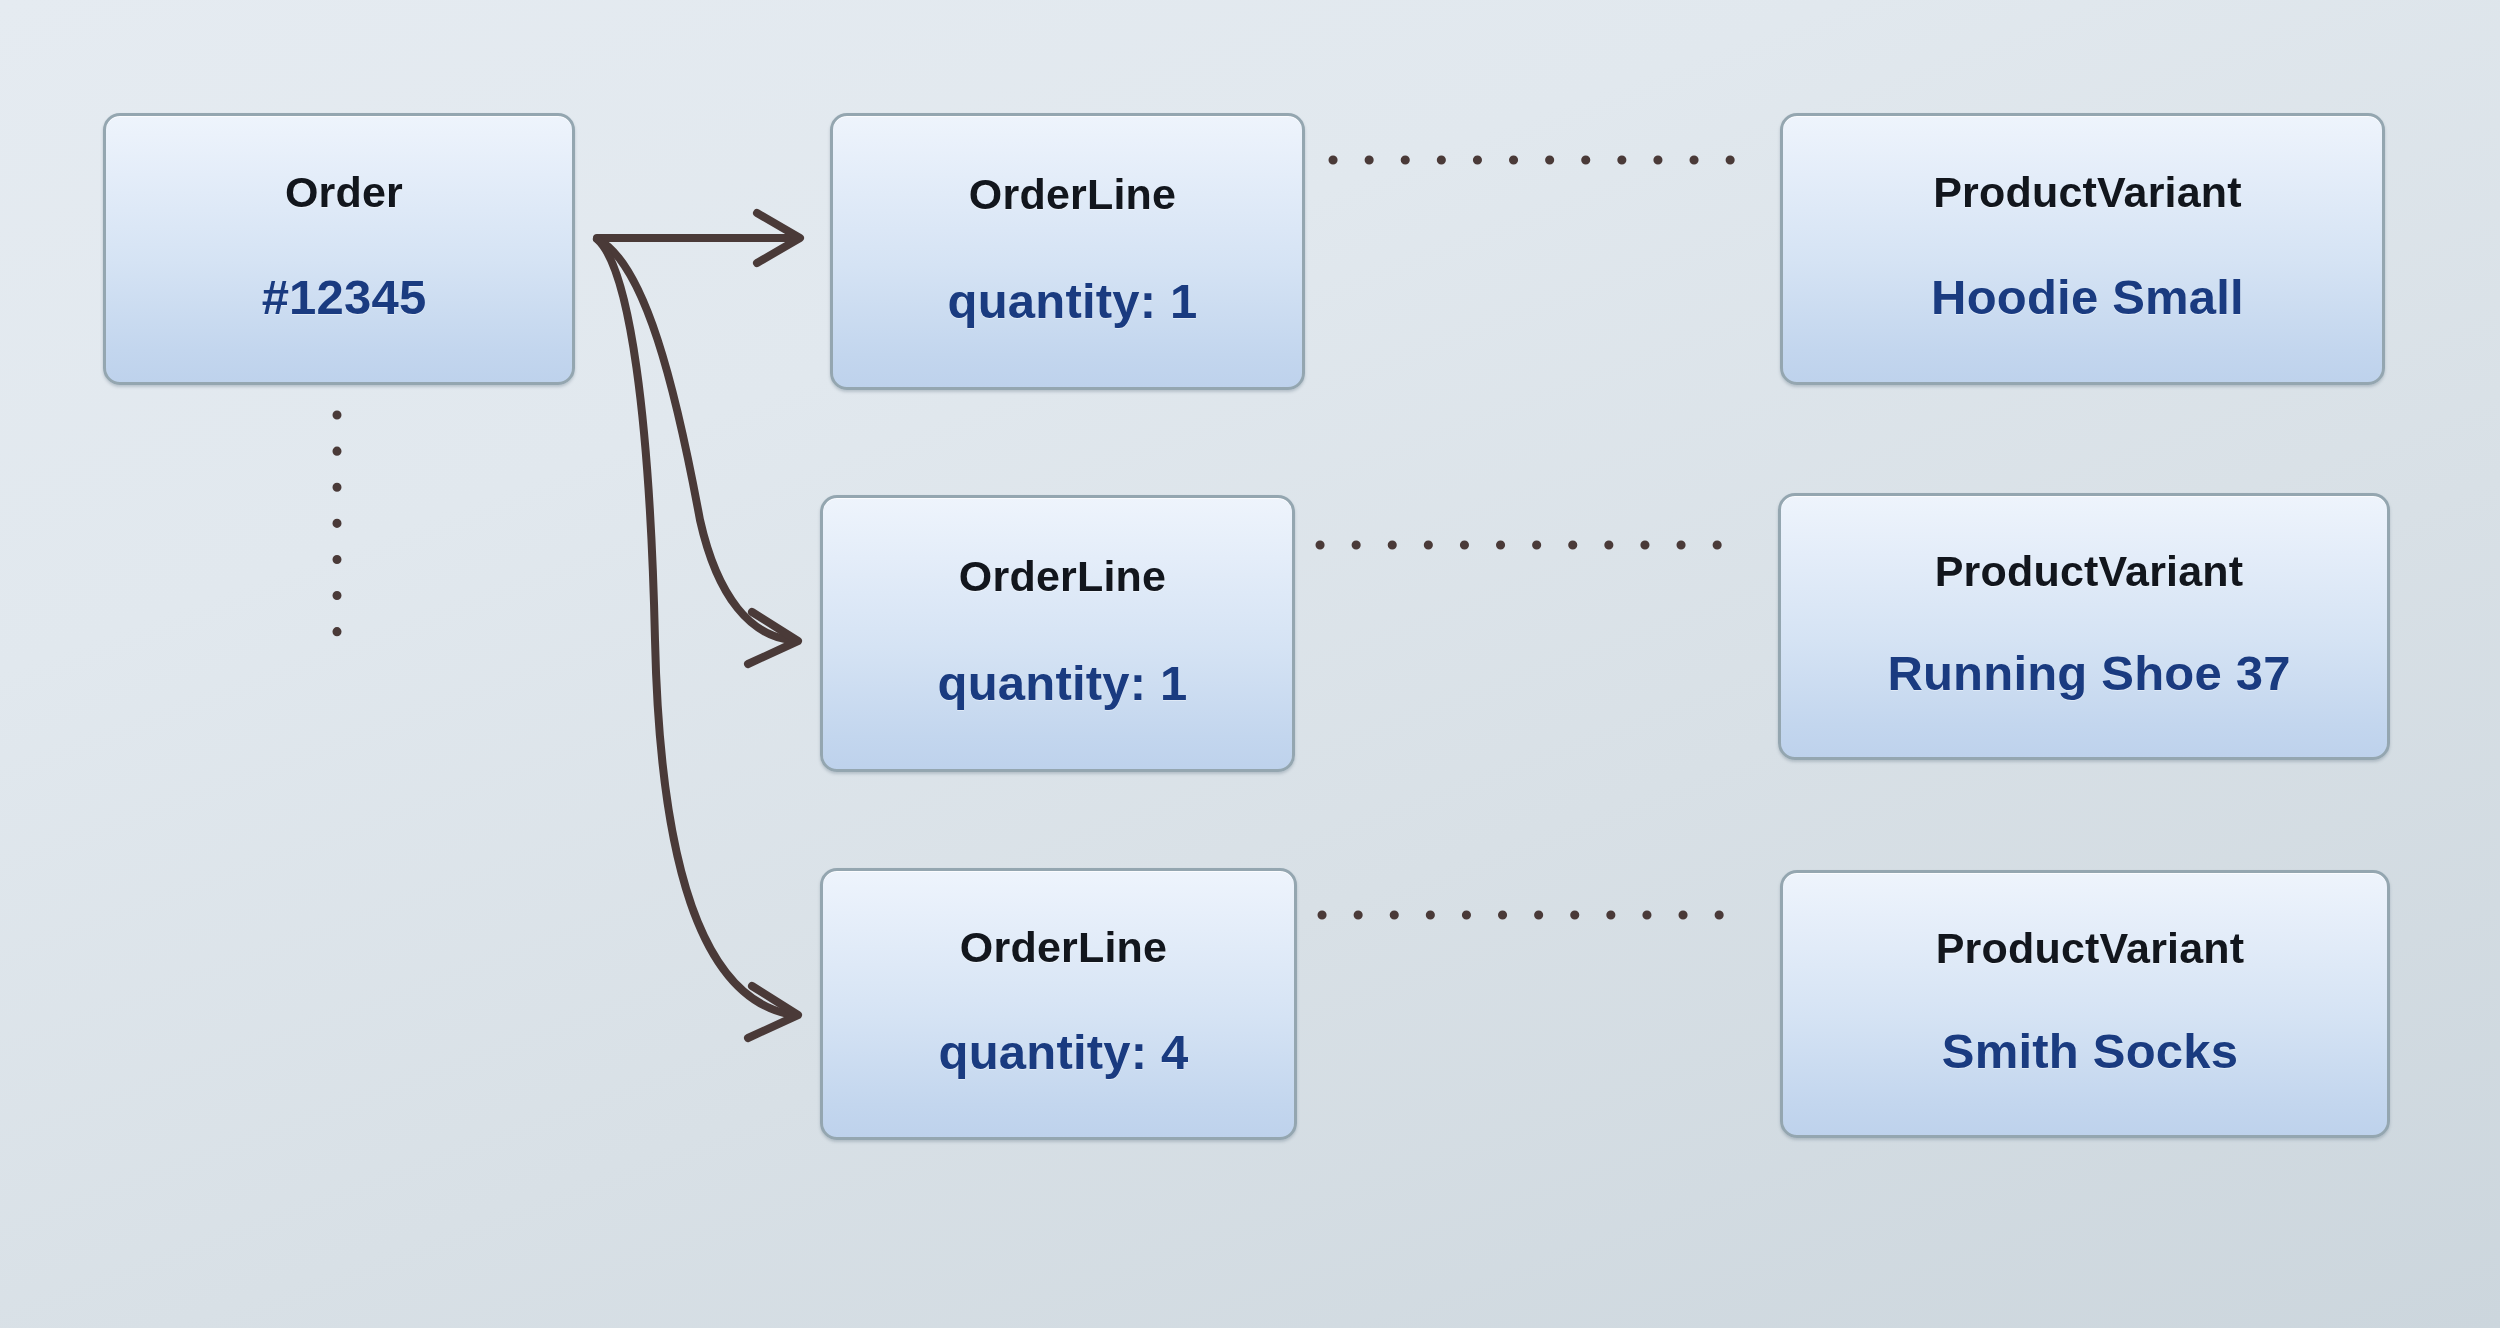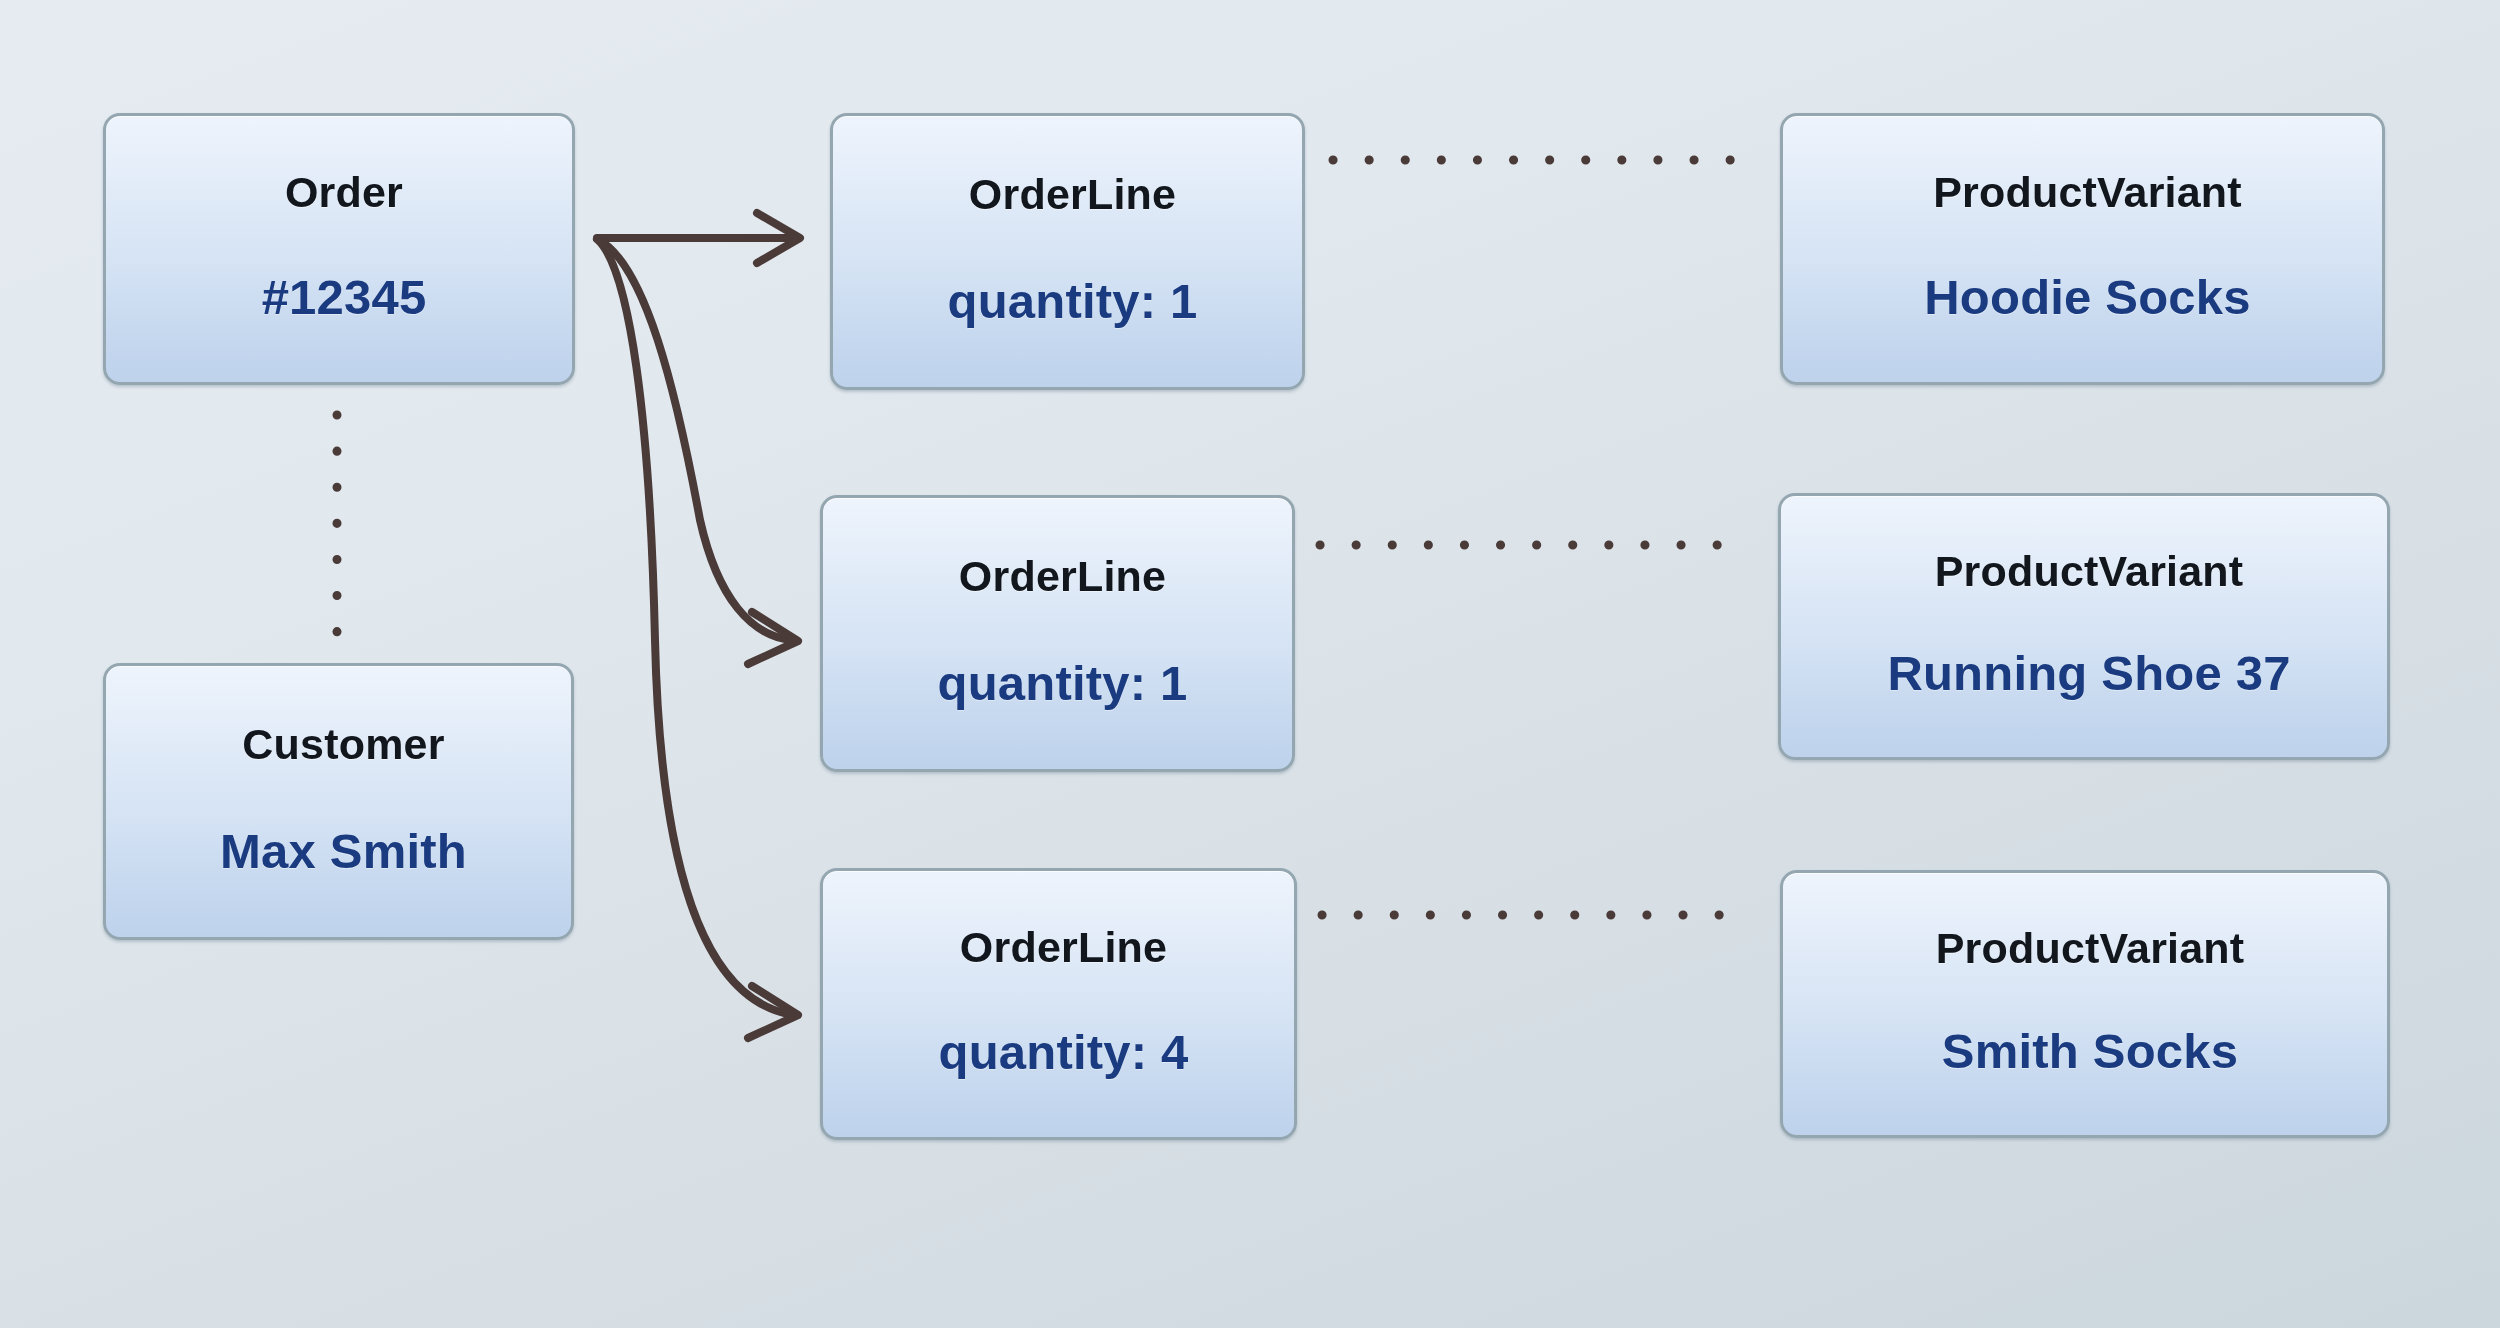--- a/index.html
+++ b/index.html
@@ -93,41 +93,37 @@
       <line x1="1320" y1="545" x2="1752" y2="545"></line>
       <line x1="1322" y1="915" x2="1755" y2="915"></line>
     </g>
   </svg>
 
   <div class="node" id="node-order">
     <div class="node-title">Order</div>
     <div class="node-value">#12345</div>
   </div>
 
-  <div class="node" id="node-customer">
-    <div class="node-title">Customer</div>
-    <div class="node-value">Max Smith</div>
-  </div>
 
   <div class="node" id="node-orderline-1">
     <div class="node-title">OrderLine</div>
     <div class="node-value">quantity: 1</div>
   </div>
   <div class="node" id="node-orderline-2">
     <div class="node-title">OrderLine</div>
     <div class="node-value">quantity: 1</div>
   </div>
   <div class="node" id="node-orderline-3">
     <div class="node-title">OrderLine</div>
     <div class="node-value">quantity: 4</div>
   </div>
 
   <div class="node" id="node-variant-1">
     <div class="node-title">ProductVariant</div>
-    <div class="node-value">Hoodie Socks</div>
+    <div class="node-value">Hoodie Small</div>
   </div>
   <div class="node" id="node-variant-2">
     <div class="node-title">ProductVariant</div>
     <div class="node-value">Running Shoe 37</div>
   </div>
   <div class="node" id="node-variant-3">
     <div class="node-title">ProductVariant</div>
     <div class="node-value">Smith Socks</div>
   </div>
 

